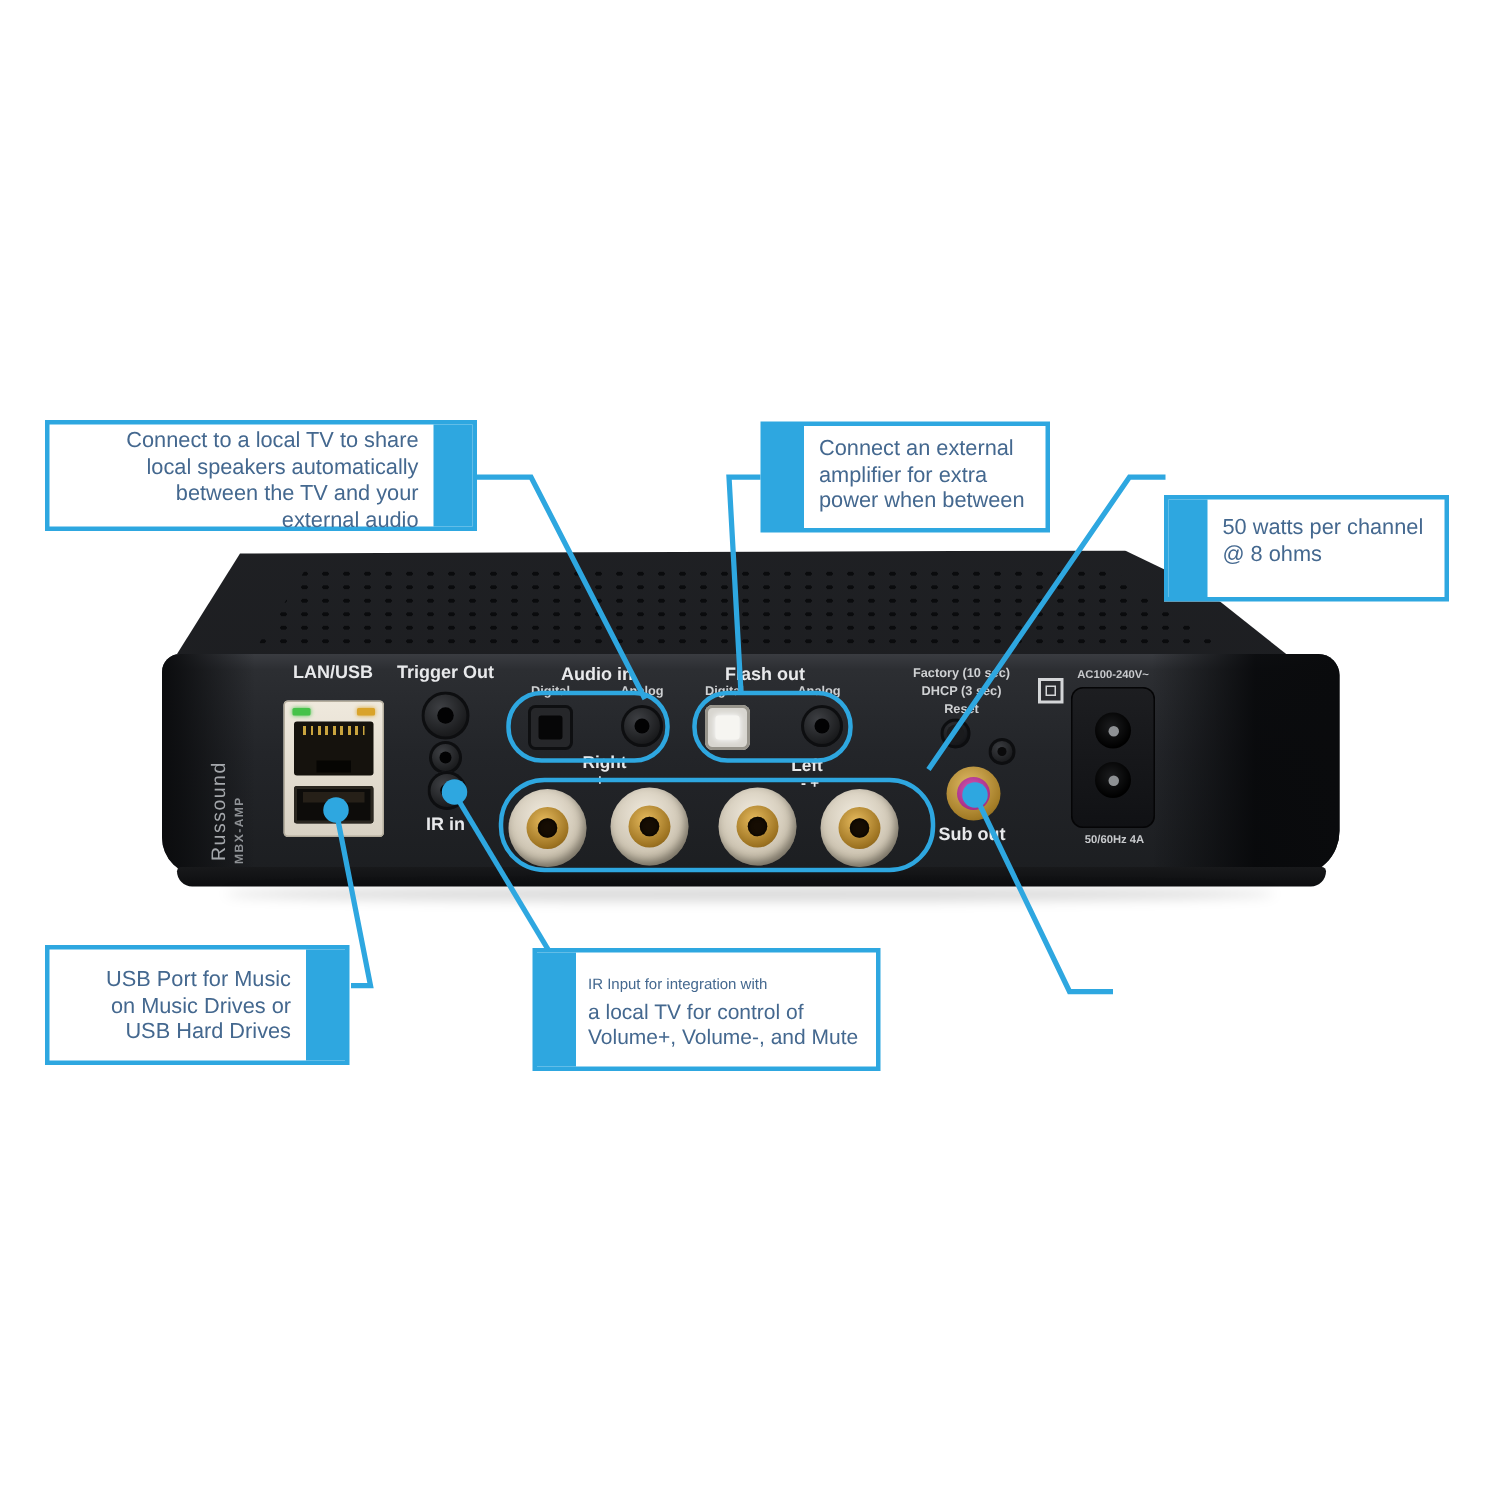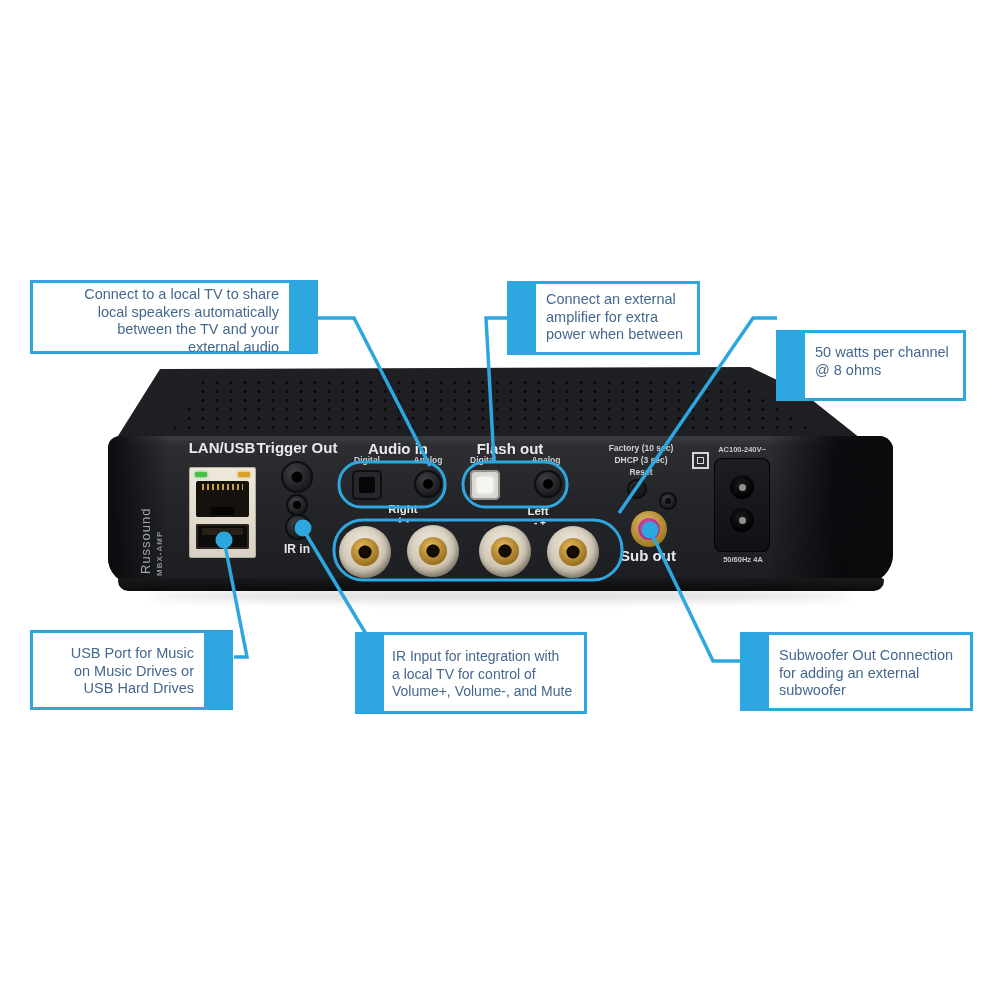--- a/index.html
+++ b/index.html
@@ -51,21 +51,21 @@
   }
   #device-base{
     left:118px;top:578px;width:766px;height:13px;border-radius:4px 4px 14px 14px;
     background:linear-gradient(180deg,#18191b,#0c0d0f);
   }
   #device-shadow{
     left:150px;top:591px;width:700px;height:10px;border-radius:50%;
     background:rgba(0,0,0,0.15);filter:blur(4px);
   }
   .plabel{position:absolute;color:var(--panel-text);font-weight:bold;text-align:center;}
-  .lbl11{font-size:15px;line-height:12px;}
+  .lbl11{font-size:12px;line-height:12px;}
   .lbl9{font-size:8.5px;line-height:9.5px;color:#cfd1d3;font-weight:bold;}
   .lbl8{font-size:7.5px;line-height:8.5px;color:#c7c9cc;font-weight:bold;}
   .jack{position:absolute;border-radius:50%;
     background:radial-gradient(circle at 40% 35%,#3e4044,#1a1b1d 65%);
     box-shadow:inset 0 0 0 2px #0d0e10;}
   .jack .hole{position:absolute;left:50%;top:50%;transform:translate(-50%,-50%);
     border-radius:50%;background:#020203;}
   .vtext{position:absolute;writing-mode:vertical-rl;transform:rotate(180deg);
     color:#a4a7ab;letter-spacing:1px;}
   .post{position:absolute;width:52px;height:52px;border-radius:50%;
@@ -240,28 +240,20 @@
     <div class="txt" style="padding:12px 36px 0 6px;">
       <div class="line">USB Port for Music</div>
       <div class="line">on Music Drives or</div>
       <div class="line">USB Hard Drives</div>
     </div>
   </div>
 
   <div class="callout ta-left" style="left:355px;top:632px;width:232px;height:82px;">
     <div class="bar left"></div>
     <div class="txt" style="padding:13px 2px 0 34px;">
-      <div class="line" style="font-size:14px;">IR Input for integration with</div>
+      <div class="line" style="font-size:10px;">IR Input for integration with</div>
       <div class="line" style="font-size:14px;">a local TV for control of</div>
       <div class="line" style="font-size:14px;">Volume+, Volume-, and Mute</div>
     </div>
   </div>
 
-  <div class="callout ta-left" style="left:740px;top:632px;width:233px;height:79px;">
-    <div class="bar left"></div>
-    <div class="txt" style="padding:12px 2px 0 36px;">
-      <div class="line">Subwoofer Out Connection</div>
-      <div class="line">for adding an external</div>
-      <div class="line">subwoofer</div>
-    </div>
-  </div>
 
 </div>
 
 </body></html>

